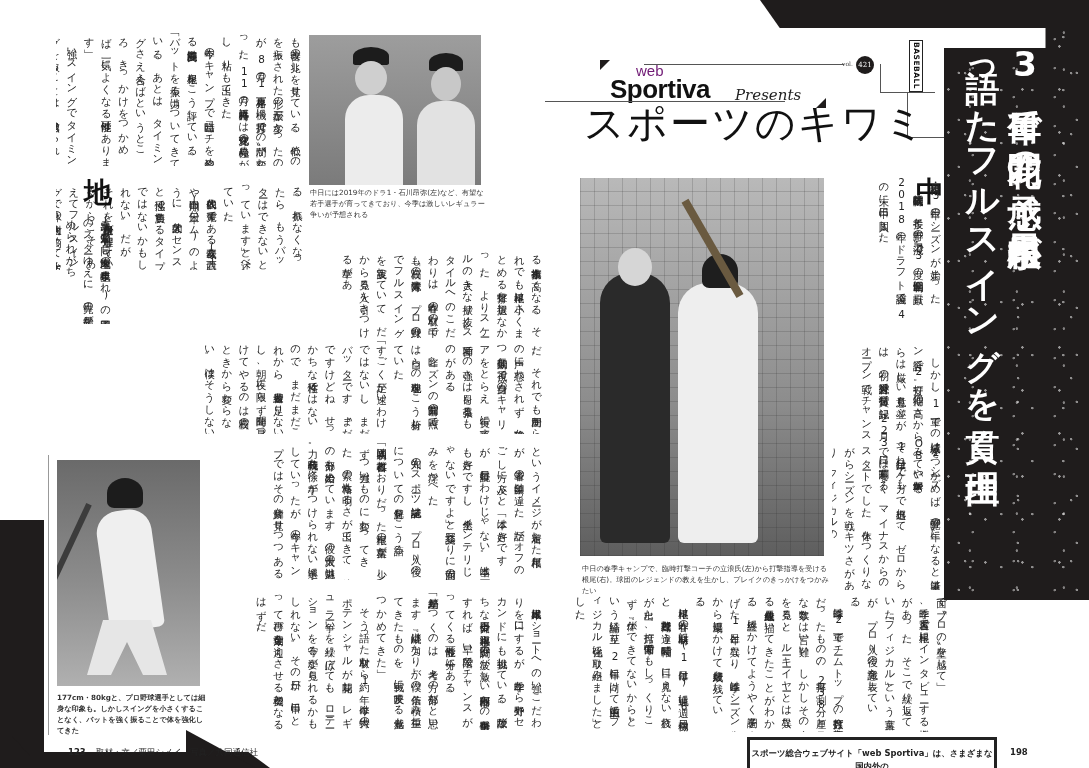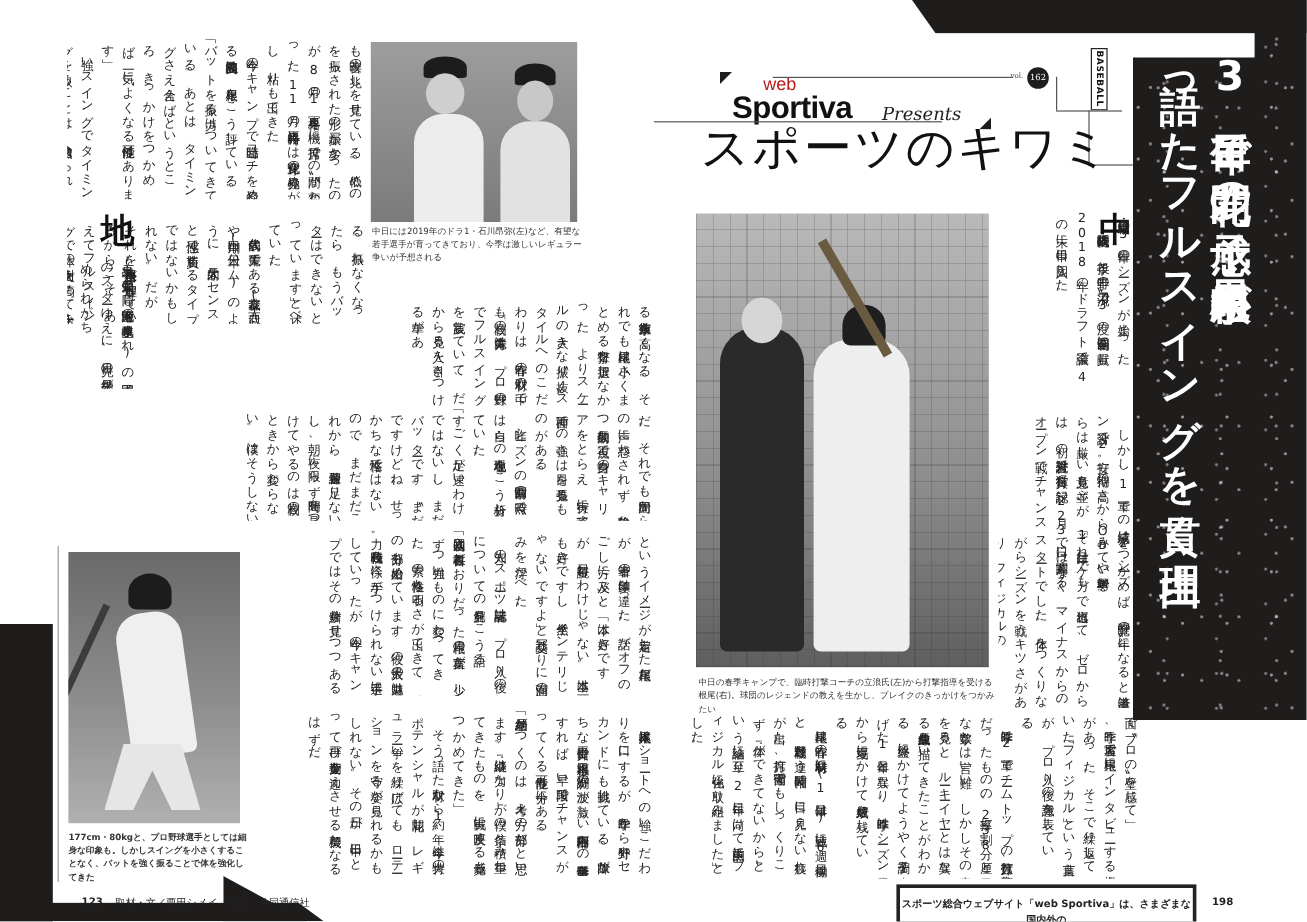--- a/index.html
+++ b/index.html
@@ -49,21 +49,21 @@
   .headline {
     writing-mode: vertical-rl; text-orientation: upright;
     font-family: "DejaVu Sans", sans-serif; font-weight: bold;
     color: #ffffff; font-size: 34px; line-height: 42px; letter-spacing: 1px;
     white-space: pre;
   }
   .series-title {
     font-family: "DejaVu Serif", serif; font-size: 40px; letter-spacing: 2px;
     color: #111;
   }
-  .logo-web { font-family: "Liberation Sans", sans-serif; font-size: 15px; color: #b91c1c; text-align: center; }
+  .logo-web { font-family: "Liberation Sans", sans-serif; font-size: 15px; color: #701a75; text-align: center; }
   .logo-main { font-family: "Liberation Sans", sans-serif; font-weight: bold; font-size: 26px; color: #111; letter-spacing: -0.5px; text-align: center; }
   .logo-presents { font-family: "DejaVu Serif", serif; font-style: italic; font-size: 15px; color: #222; }
 
   .dropcap {
     font-family: "DejaVu Sans", sans-serif; font-weight: bold;
     font-size: 28px; line-height: 30px; color: #111;
   }
 
   .footer-box {
     border: 3px solid #222; background: #fff;
@@ -102,21 +102,21 @@
 </div>
 
 <div class="abs" style="left:644px; top:64px; width:200px; height:1px; background:#555;"></div>
 <div class="abs" style="left:545px; top:101px; width:240px; height:1px; background:#555;"></div>
 <div class="abs" style="left:880px; top:64px; width:1px; height:28px; background:#555;"></div>
 <div class="abs" style="left:880px; top:92px; width:55px; height:1px; background:#555;"></div>
 <div class="abs" style="left:907px; top:92px; width:1px; height:45px; background:#555;"></div>
 <div class="abs" style="left:907px; top:137px; width:37px; height:1px; background:#555;"></div>
 
 <span class="abs" style="left:842px; top:60px; font-size:6px; color:#444; font-family:'DejaVu Serif',serif;">vol.</span>
-<div class="abs vol-circle" style="left:856px; top:56px;">162</div>
+<div class="abs vol-circle" style="left:856px; top:56px;">421</div>
 
 <div class="abs baseball-tab" style="left:909px; top:40px; width:14px; height:52px; line-height:12px;">BASEBALL</div>
 
 <div class="abs series-title" style="left:584px; top:96px;">スポーツのキワミ</div>
 
 <div class="abs headline" style="left:1004px; top:44px; height:560px;">3年目で開花の予感。中日・根尾昂が</div>
 <div class="abs headline" style="left:962px; top:44px; height:560px;">語ったフルスイングを貫く理由</div>
 
 <div class="abs" style="left:836px; top:175px; width:110px; height:170px;">
   <div class="abs dropcap" style="right:2px; top:2px;">中</div>

